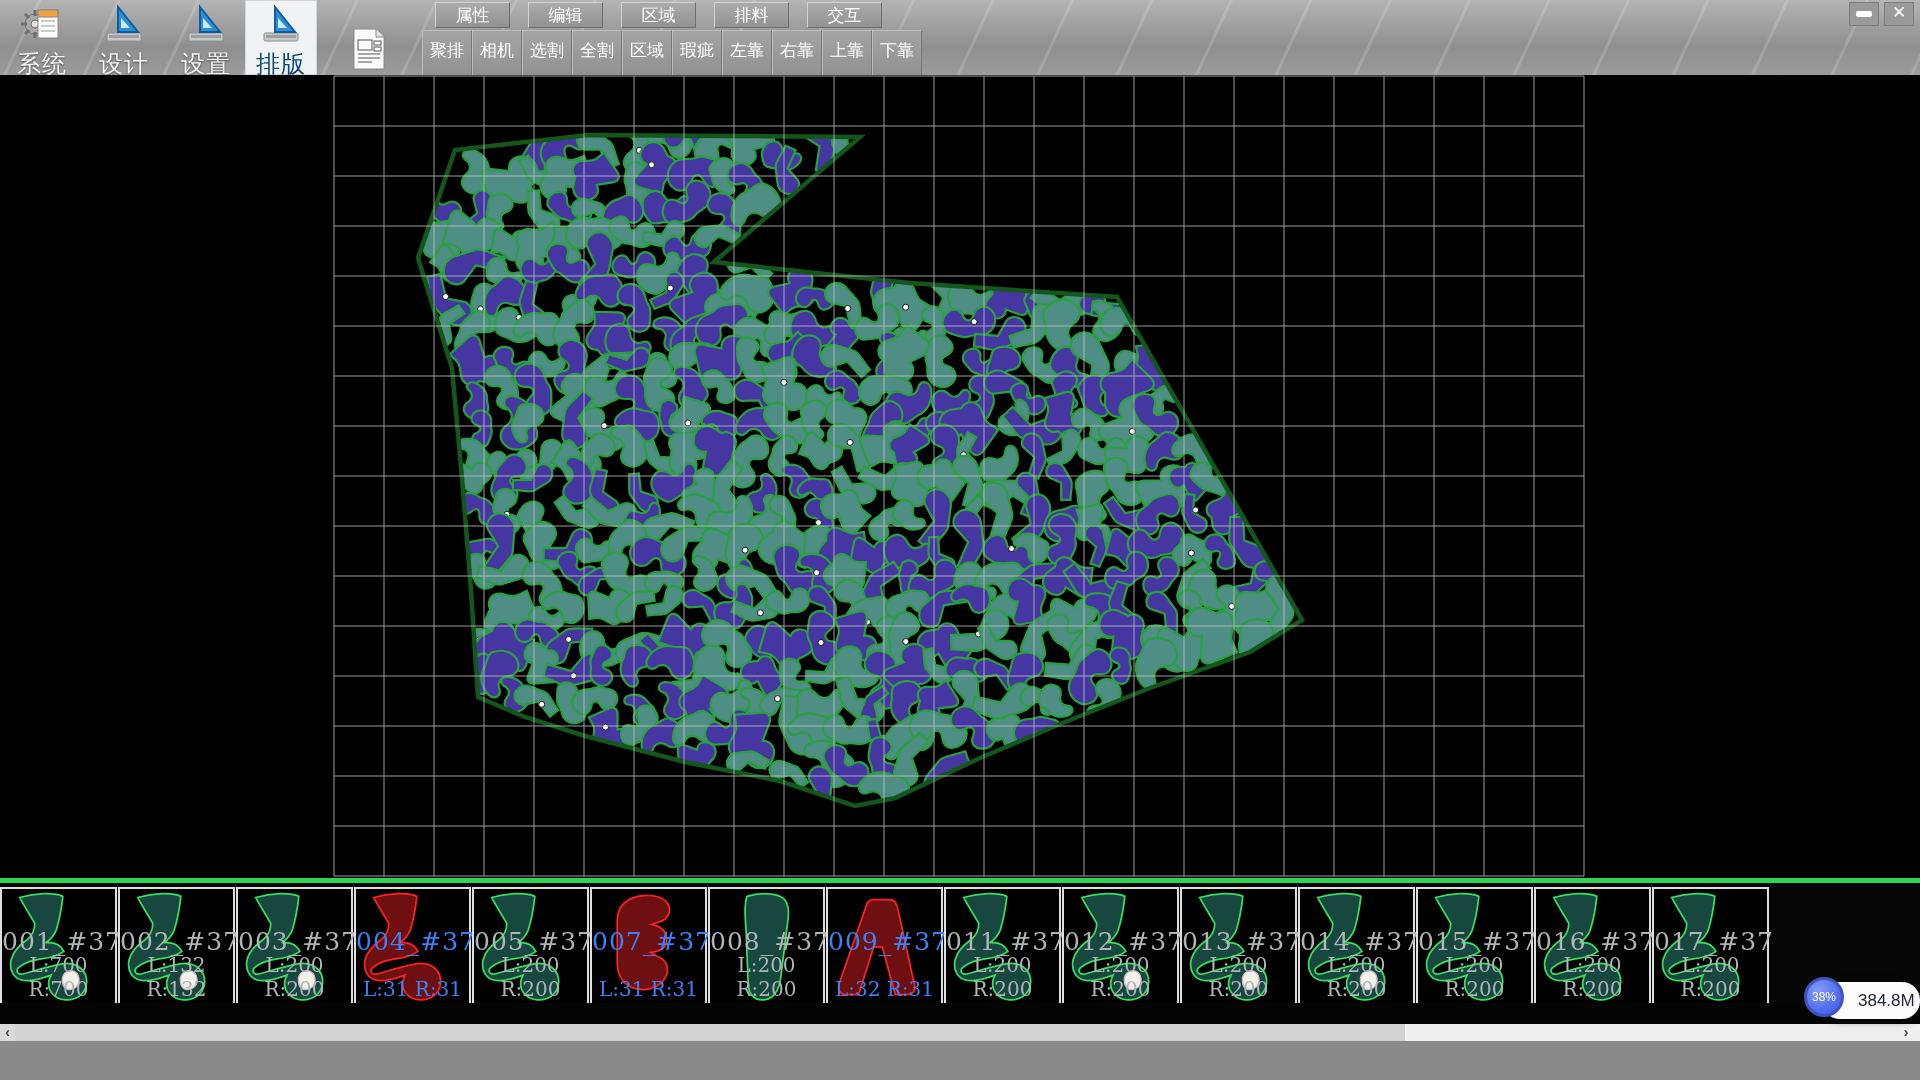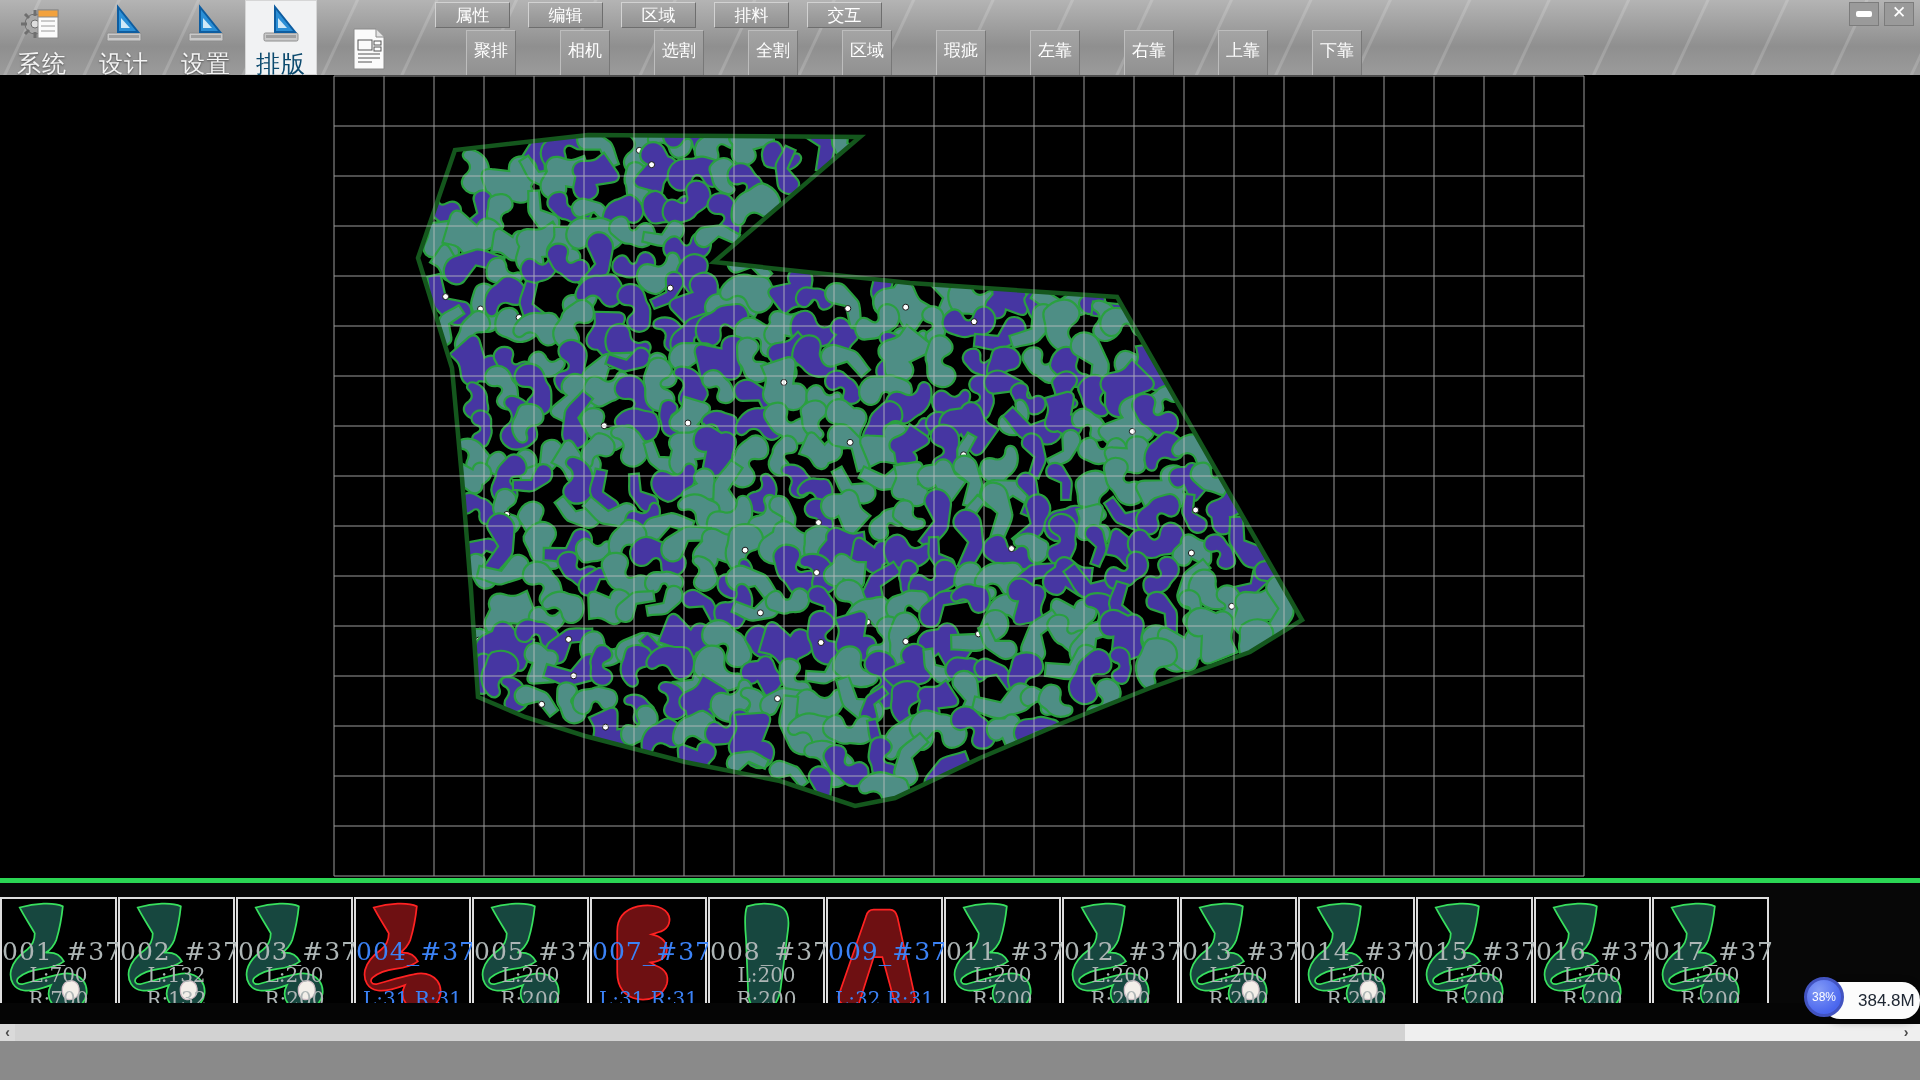--- a/index.html
+++ b/index.html
@@ -15,31 +15,31 @@
   .bigbtn .bicon{margin-top:4px;height:44px;}
   .bigbtn .blabel{font-size:24px;color:#f4f4f4;text-shadow:0 1px 2px rgba(60,60,60,.8);letter-spacing:1px;}
   .bigbtn.active .blabel{color:#0c4a6e;text-shadow:none;}
   #menu-row{position:absolute;left:435px;top:2px;display:flex;}
   .menubtn{width:75px;height:26px;margin-right:18px;line-height:26px;text-align:center;
     color:#fff;font-size:17px;background:linear-gradient(180deg,#ababab,#929292);
     border:1px solid;border-color:#d2d2d2 #6e6e6e #6e6e6e #d2d2d2;box-sizing:border-box;}
   #tool-row{position:absolute;left:422px;top:30px;display:flex;}
   .toolbtn{width:50px;height:52px;line-height:40px;text-align:center;color:#fff;font-size:17px;
     background:linear-gradient(180deg,#a4a4a4,#8e8e8e);
-    border:1px solid;border-color:#bdbdbd #787878 #787878 #bdbdbd;box-sizing:border-box;margin-left:44px;}
+    border:1px solid;border-color:#bdbdbd #787878 #787878 #bdbdbd;box-sizing:border-box;}
   #win-controls{position:absolute;right:6px;top:2px;display:flex;gap:5px;}
   .winbtn{width:28px;height:22px;background:#9a9a9a;border:1px solid #7c7c7c;
     color:#fff;text-align:center;line-height:20px;font-size:17px;font-weight:bold;}
   .winbtn .minbar{width:16px;height:6px;background:#fff;border-radius:2px;margin:8px auto 0;}
   
   #canvas{position:absolute;left:0;top:75px;width:1920px;height:803px;background:#000;}
   
   #strip-sep{position:absolute;left:0;top:878px;width:1920px;height:5px;background:#2bd654;}
   #thumb-strip{position:absolute;left:0;top:883px;width:1920px;height:120px;background:#070707;
-    display:flex;overflow:hidden;padding-top:14px;box-sizing:border-box;}
+    display:flex;overflow:hidden;padding-top:4px;box-sizing:border-box;}
   .cell{position:relative;flex:0 0 113px;height:114px;background:#000;
     border:2px solid #dedede;margin-right:1px;box-sizing:content-box;}
   .cell svg{position:absolute;left:2px;top:2px;}
   .cell .clabel{position:absolute;left:0;top:38px;width:100%;text-align:center;
     font-family:"DejaVu Serif","Liberation Serif",serif;font-size:25px;letter-spacing:1px;}
   .cell .cmeas{position:absolute;left:0;bottom:2px;width:100%;text-align:center;
     font-family:"DejaVu Serif","Liberation Serif",serif;font-size:20px;}
   .cell.teal .clabel,.cell.teal .cmeas{color:#adb5b5;}
   .cell.red .clabel,.cell.red .cmeas{color:#3b82f6;}
   

